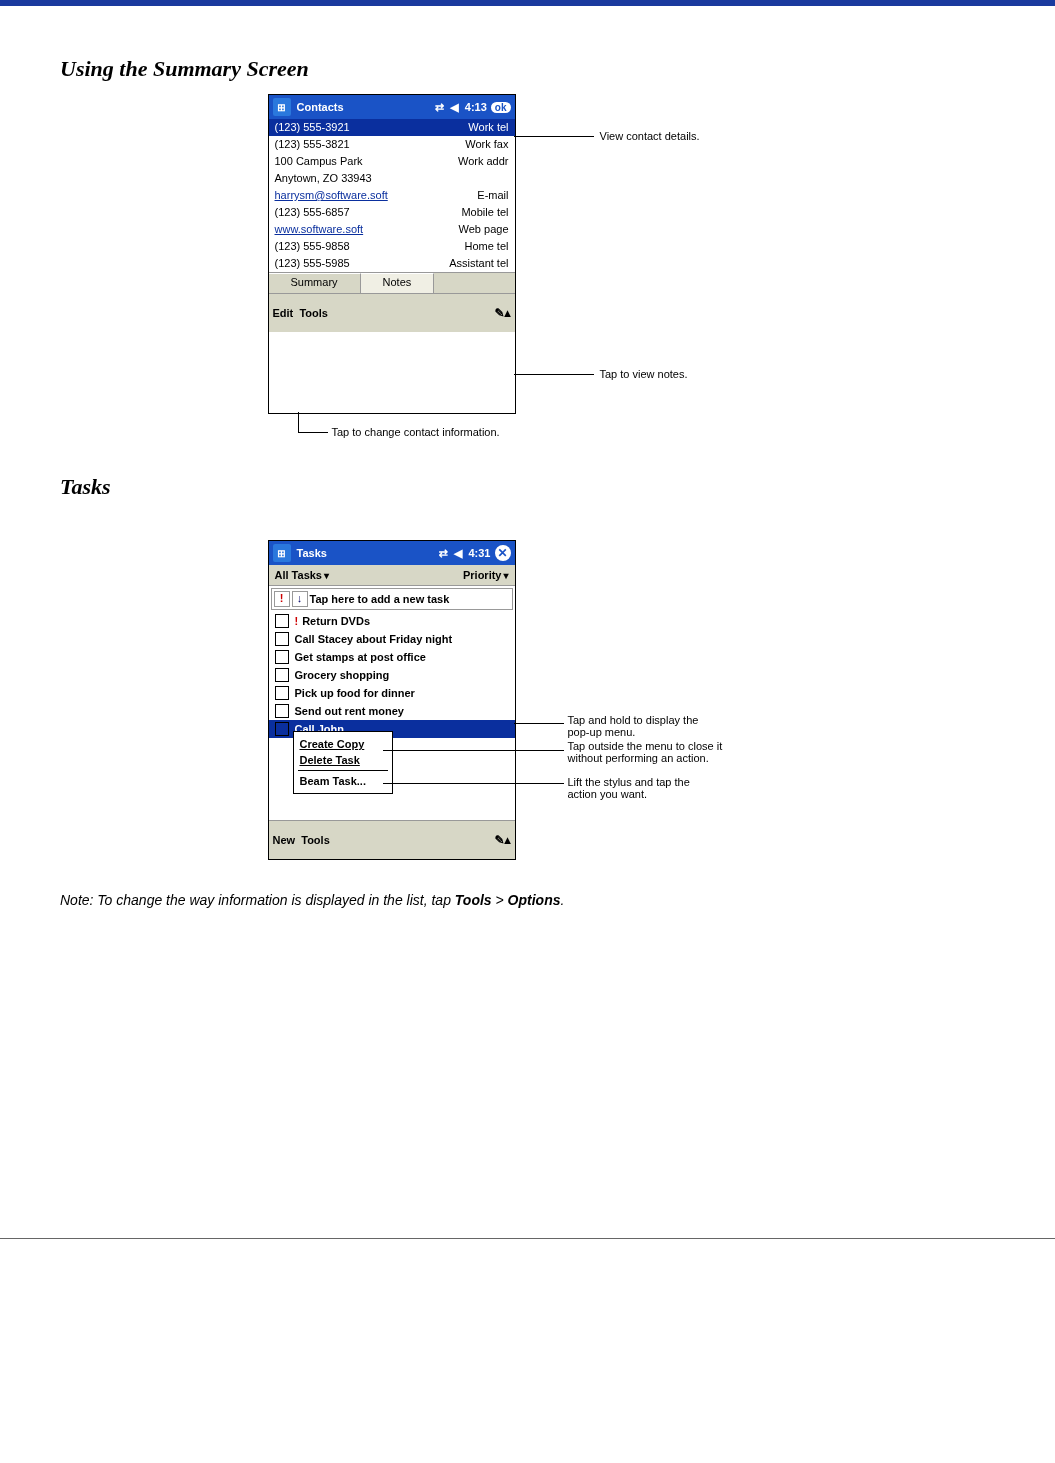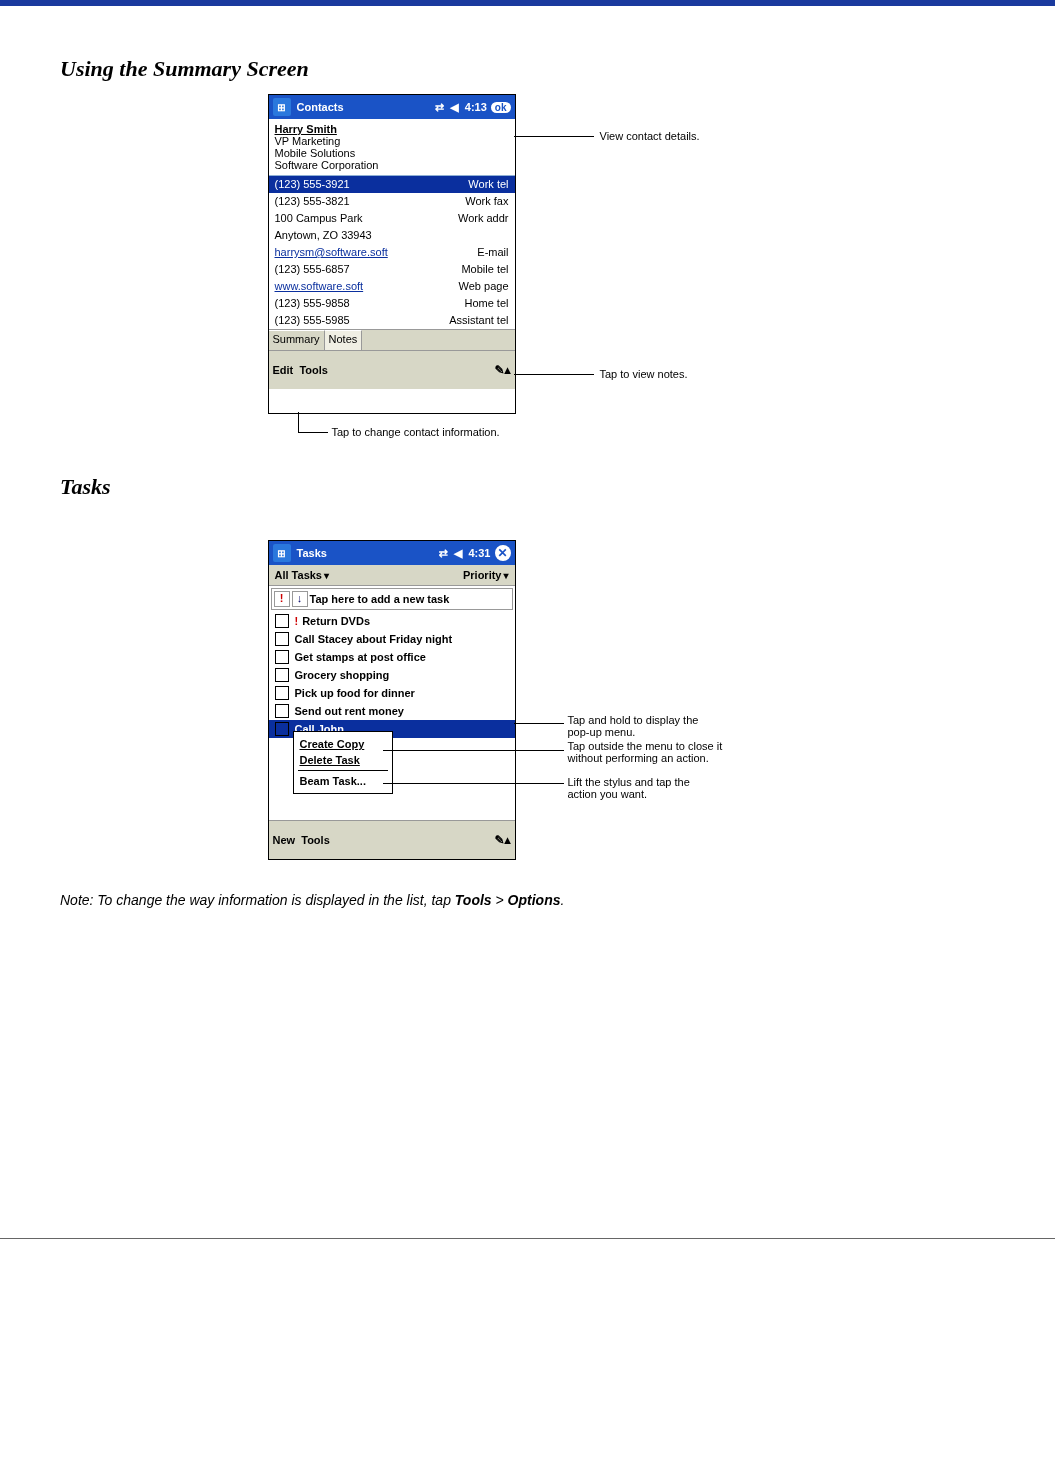--- a/index.html
+++ b/index.html
@@ -23,21 +23,21 @@
 .contact-head{padding:4px 6px;border-bottom:1px solid #8fb0d5}
 .contact-head .name{font-weight:bold;text-decoration:underline}
 .clines{padding:0}
 .cline{display:flex;justify-content:space-between;padding:2px 6px;border-bottom:1px dotted transparent;font-size:11px}
 .cline .lbl{color:#000}
 .cline.sel{background:#0a2f9e;color:#fff}
 .cline.sel .lbl{color:#fff}
 .link{color:#0a2f9e;text-decoration:underline}
 
 .tabs{display:flex;border-top:1px solid #999;background:#d7d7c6;height:20px}
-.tab{padding:2px 4px;font-size:11px;background:#d7d7c6;border-right:1px solid #999;border-top:1px solid #fff}
+.tab{padding:2px 22px;font-size:11px;background:#d7d7c6;border-right:1px solid #999;border-top:1px solid #fff}
 .tab.active{background:#f0efe4}
 .bot{display:flex;align-items:center;height:22px;background:#d7d7c6;border-top:1px solid #999;padding:8px 4px;font-weight:bold;font-size:11px}
 .bot .sp{flex:1}
 .penicon{font-size:12px}
 
 .callout{position:absolute;font-family:Arial,sans-serif;font-size:11px;color:#000}
 .line-h{position:absolute;height:1px;background:#000}
 .line-v{position:absolute;width:1px;background:#000}
 
 
@@ -72,26 +72,20 @@
     <div class="device contacts">
       <div class="dv-title">
         <span class="logo">⊞</span>
         <span>Contacts</span>
         <span class="spacer"></span>
         <span class="icon">⇄</span>
         <span class="icon">◀</span>
         <span class="icon">4:13</span>
         <span class="okpill">ok</span>
       </div>
-      <div class="contact-head">
-        <div class="name">Harry Smith</div>
-        <div>VP Marketing</div>
-        <div>Mobile Solutions</div>
-        <div>Software Corporation</div>
-      </div>
       <div class="clines" id="contact-lines">
           <div class="cline sel">
             <span>(123) 555-3921</span>
             <span class="lbl">Work tel</span>
           </div>
           <div class="cline">
             <span>(123) 555-3821</span>
             <span class="lbl">Work fax</span>
           </div>
           <div class="cline">

